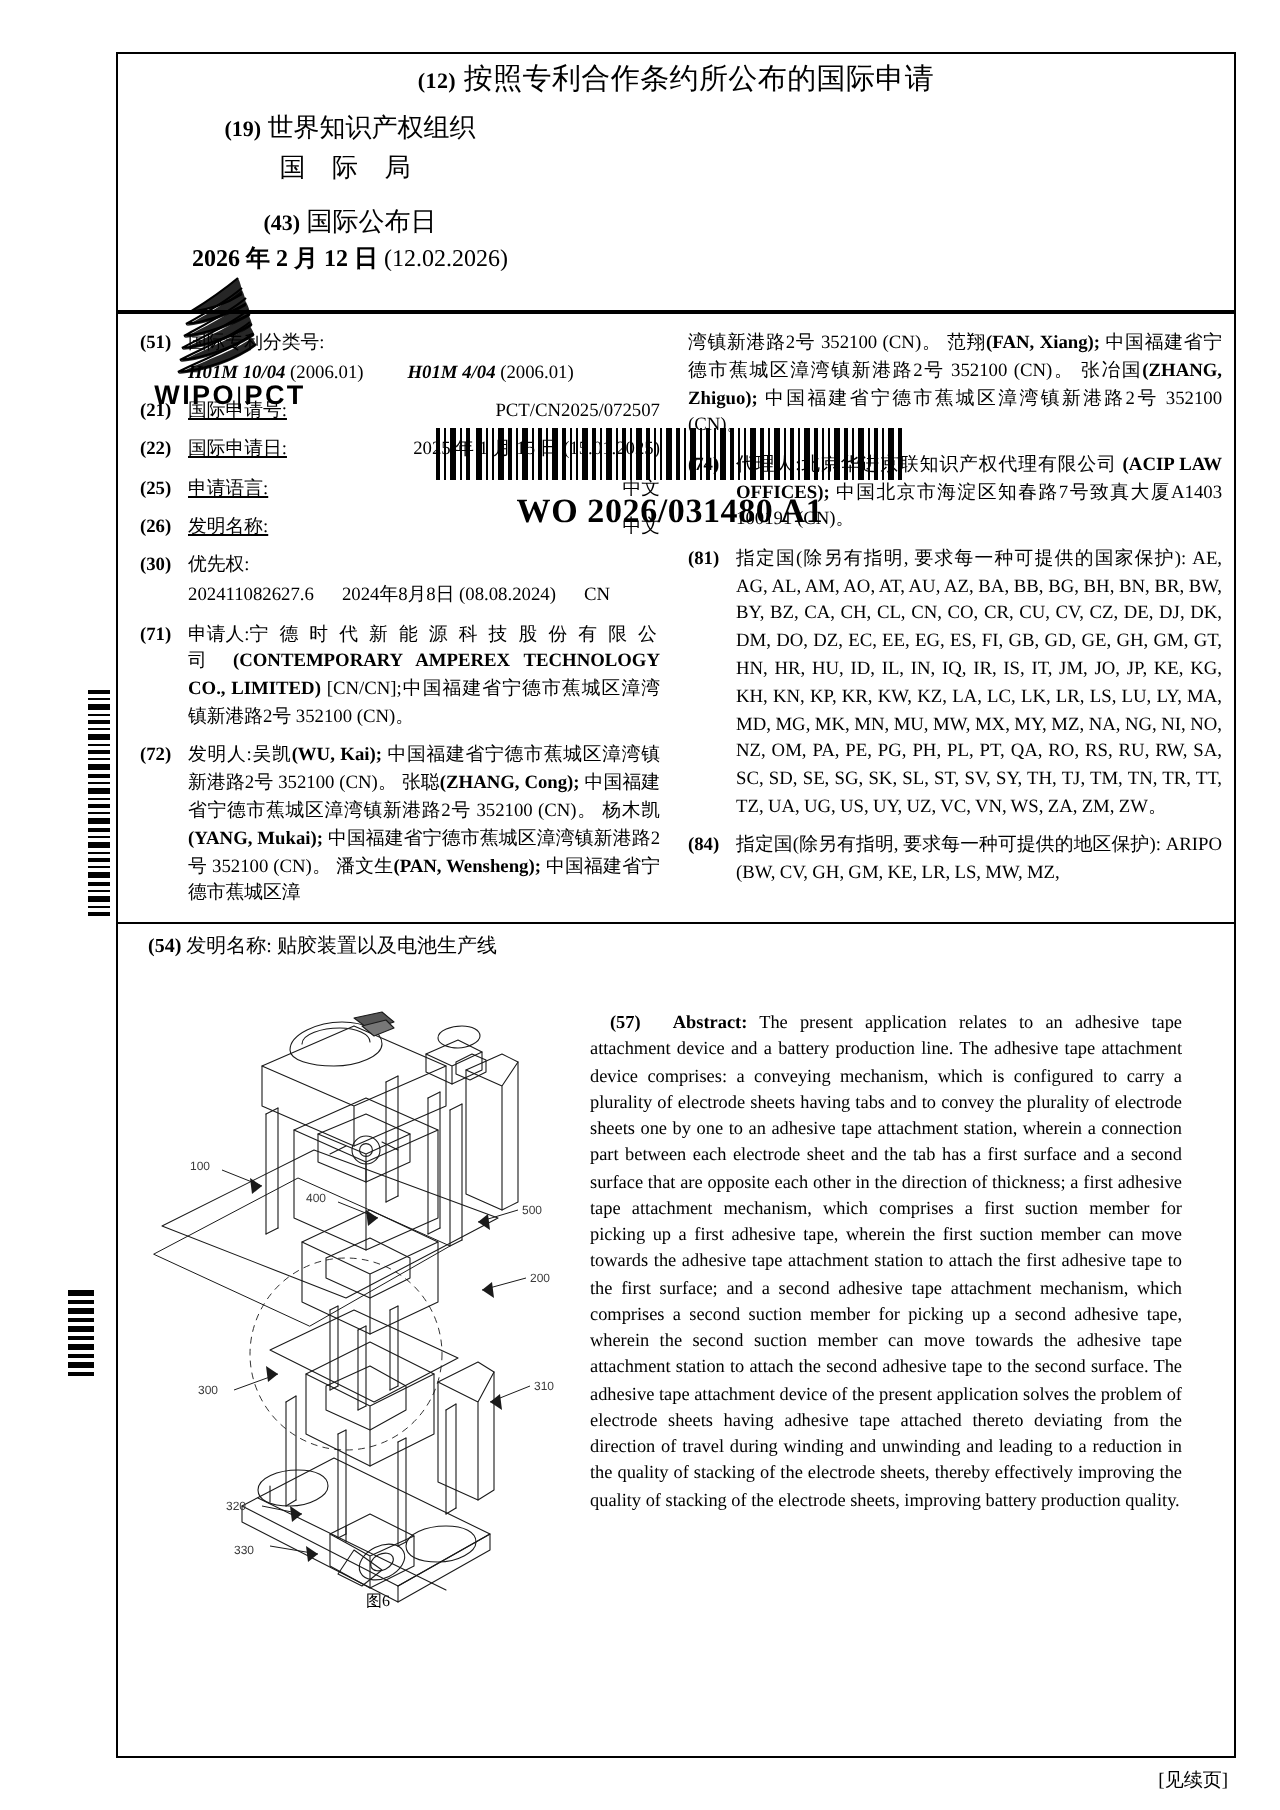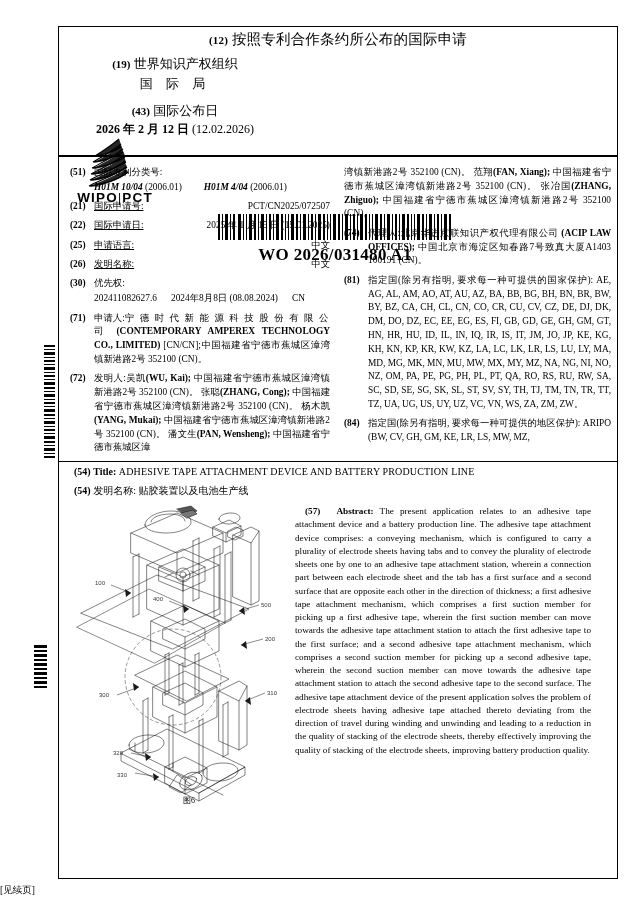--- a/index.html
+++ b/index.html
@@ -273,21 +273,21 @@
     top: 645px;
     width: 13px;
     height: 44px;
   }
 
   .footnote {
     position: absolute;
     left: 0;
     top: 884px;
     width: 614px;
-    text-align: left;
+    text-align: right;
     font-size: 9.5px;
   }
 </style>
 </head>
 <body>
 
 <div id="page">
 
   <div class="page-border"></div>
 
@@ -579,25 +579,20 @@
       <rect x="0" y="108" width="11" height="1"></rect>
         <rect x="0" y="111" width="11" height="2"></rect>
     </g>
   </svg>
 
   <div class="rule-mid"></div>
 
   <div class="titleblock">
     <div class="trow">
       <span class="tc">(54)</span>
-      <span class="tk">Title:</span>
-      <span class="title-en">ADHESIVE TAPE ATTACHMENT DEVICE AND BATTERY PRODUCTION LINE</span>
-    </div>
-    <div class="trow">
-      <span class="tc">(54)</span>
       <span>发明名称:</span>
       <span>贴胶装置以及电池生产线</span>
     </div>
   </div>
 
   <div class="lower">
 
     <div class="fig-pane">
       <svg viewBox="0 0 232 300" width="232" height="300">
         <g fill="none" stroke="#1a1a1a" stroke-width="0.55" stroke-linejoin="round" stroke-linecap="round">

